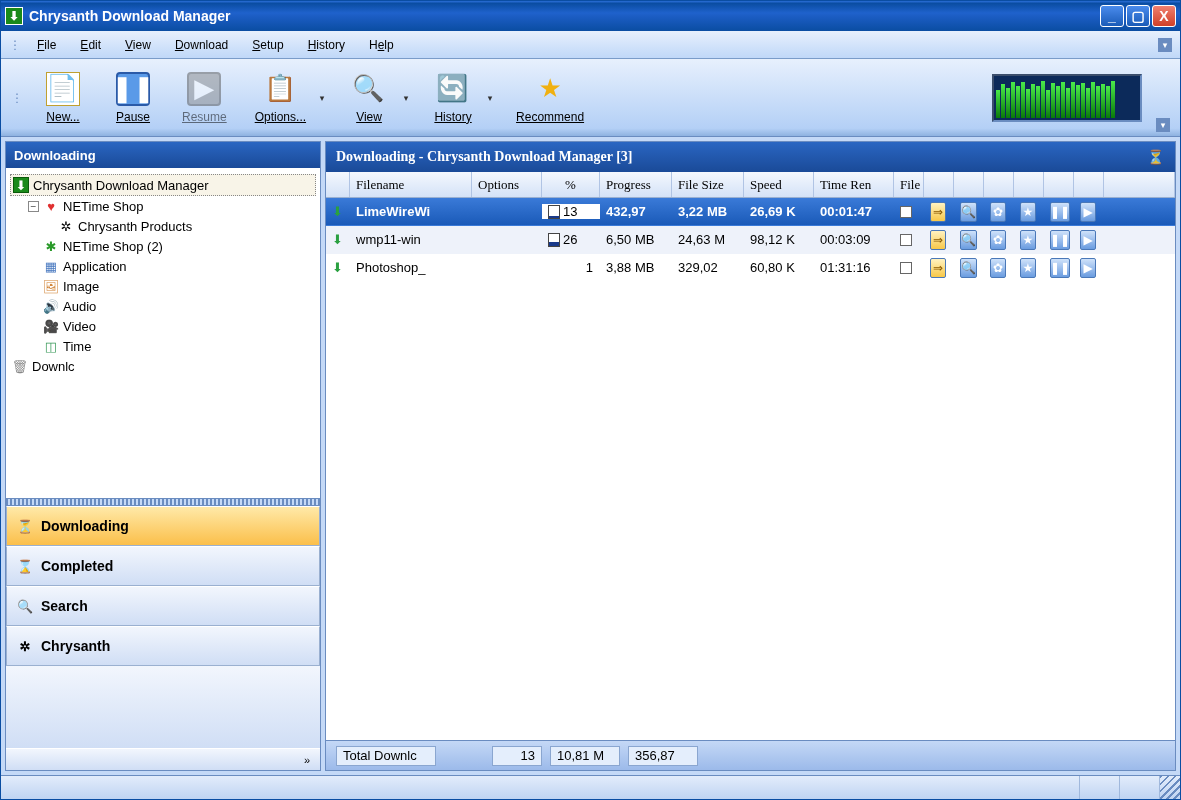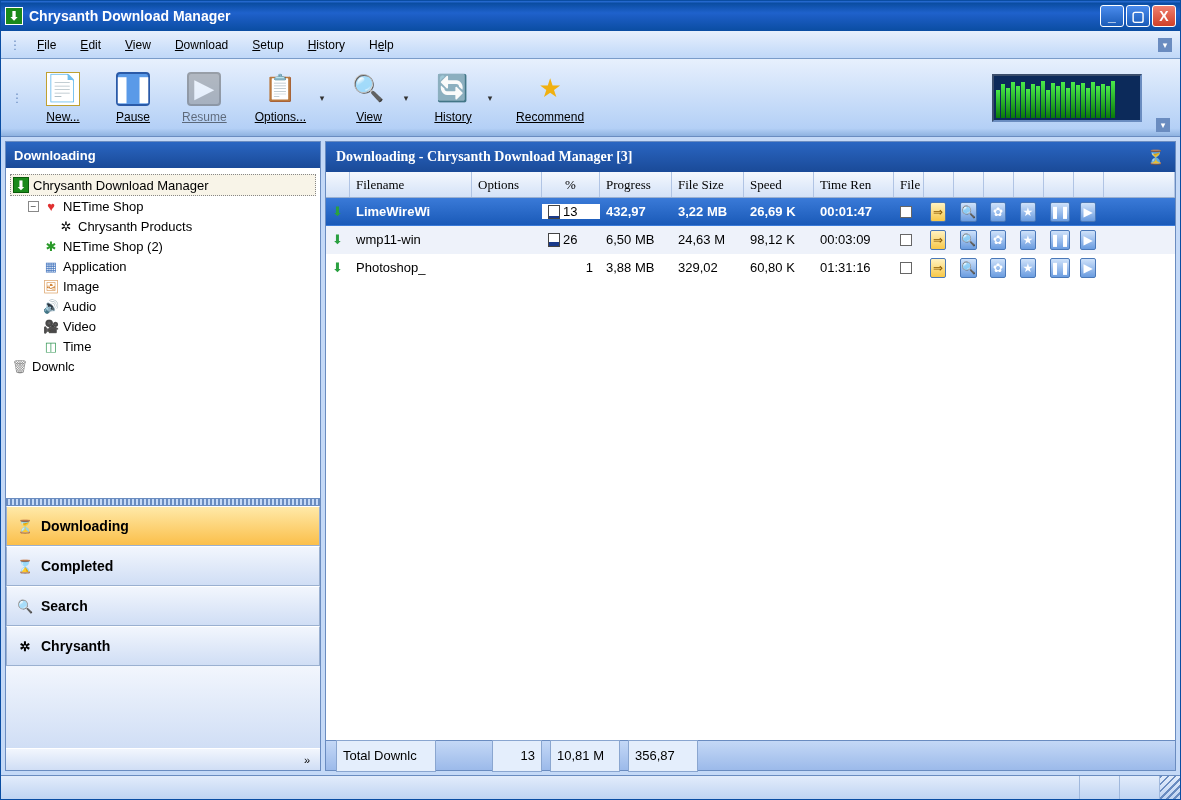--- a/index.html
+++ b/index.html
@@ -59,21 +59,21 @@
 .row.sel { background: linear-gradient(to bottom,#3a7ad8,#1a5ab8); color: #fff; }
 .row.alt { background: #eef2fa; }
 .cell { border-right: 1px solid transparent; padding: 0 6px; overflow: hidden; white-space: nowrap; display: flex; align-items: center; gap: 3px; }
 .chk { width: 12px; height: 12px; border: 1px solid #666; background: #fff; }
 .prog { width: 12px; height: 14px; background: #fff; border: 1px solid #444; display: inline-block; position: relative; }
 .prog .fill { position: absolute; left: 0; bottom: 0; width: 100%; background: #1a3a8a; }
 .abtn { width: 20px; height: 20px; background: linear-gradient(to bottom,#cfe2fa,#6a9ce0); border: 1px solid #4a78b8; display: inline-flex; align-items: center; justify-content: center; font-size: 12px; color: #fff; cursor: pointer; margin-right: 1px; border-radius: 2px; }
 .abtn.y { background: linear-gradient(to bottom,#fff2c0,#f8c848); color: #8a5a00; }
 
 .footer { height: 30px; background: linear-gradient(to bottom,#c4d8f6,#9cbaea); border-top: 1px solid #6a8cc0; display: flex; align-items: center; padding: 0 10px; gap: 8px; font-size: 13px; }
-.fbox { height: 32px; border: 1px solid #8aa6d0; background: #e4eefc; padding: 0 6px; display: flex; align-items: center; min-width: 50px; }
+.fbox { height: 20px; border: 1px solid #8aa6d0; background: #e4eefc; padding: 0 6px; display: flex; align-items: center; min-width: 50px; }
 
 .statusbar { height: 24px; background: linear-gradient(to bottom,#e2ecfb,#c0d4f2); border-top: 1px solid #6a8cc0; display: flex; }
 .statusbar .scell { border-right: 1px solid #a0b8dc; flex: 1; }
 .statusbar .scell.small { flex: 0 0 40px; }
 .statusbar .grip { flex: 0 0 20px; background: repeating-linear-gradient(135deg,#6a8cc0 0 2px,transparent 2px 5px); }
 
 
 .i-new{background:#fff;border:1px solid #c0a030;color:#c0a030}
 .i-pause{background:#5a9ae8;color:#fff;border:2px solid #2a5aa8;border-radius:4px}
 .i-resume{background:#888;color:#fff;border:2px solid #555;border-radius:4px}

